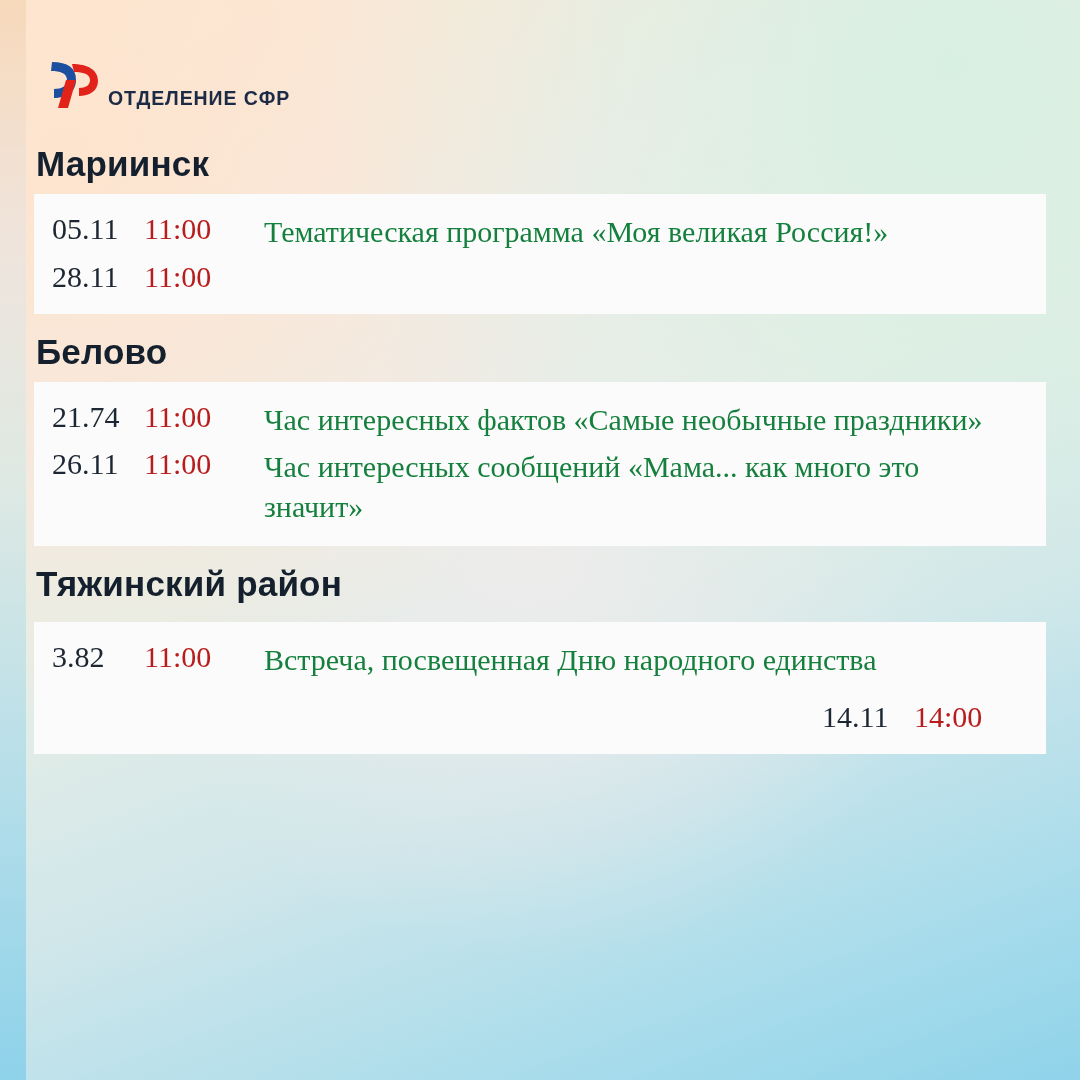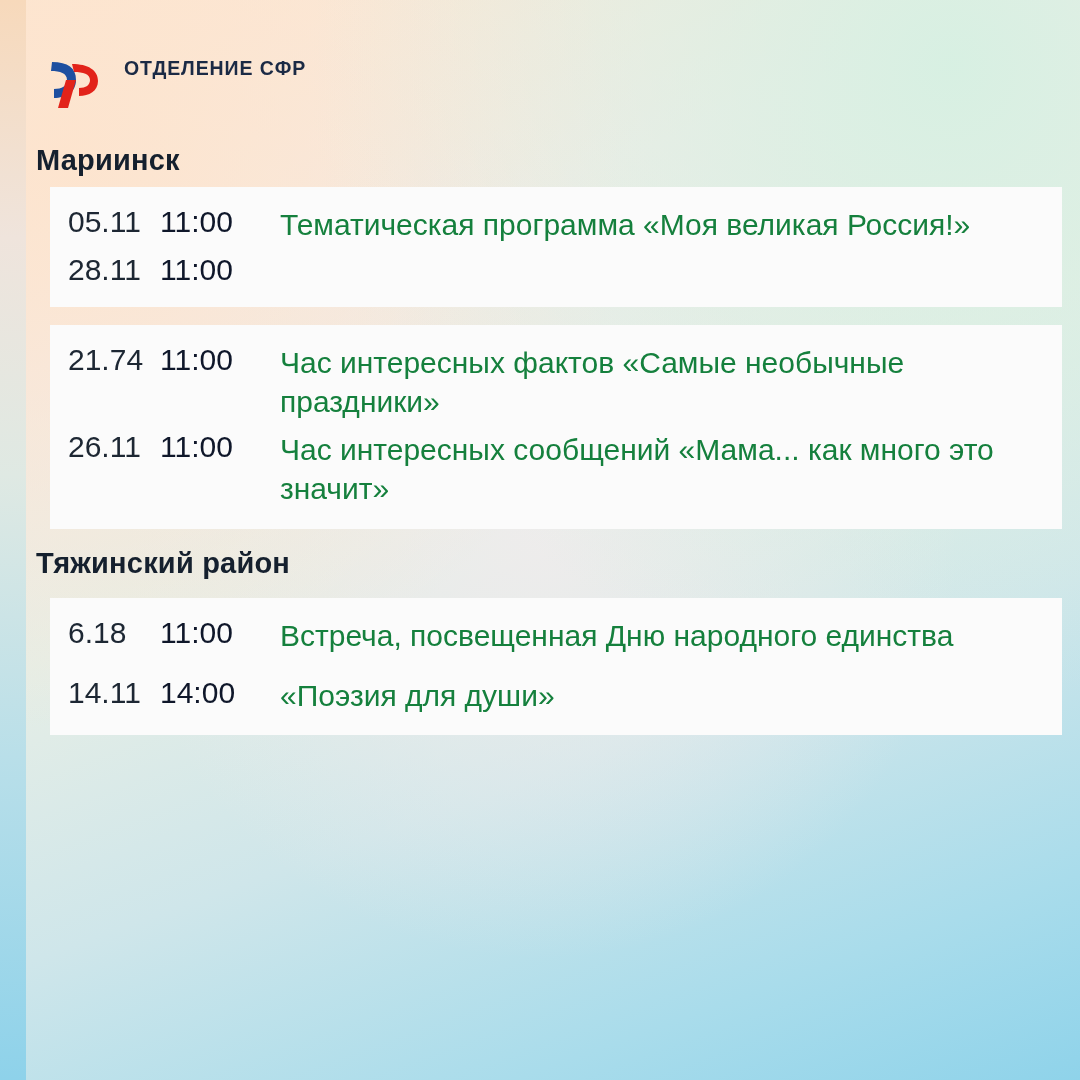--- a/index.html
+++ b/index.html
@@ -32,23 +32,23 @@
     background: linear-gradient(180deg, #f7d9bb 0%, #efe4dc 22%, #dfe9e3 44%, #b9dfe9 70%, #8ed2ea 100%);
   }
   .content {
     position: relative;
     padding: 0 34px 0 34px;
   }
 
   
   .header {
     display: flex;
-    align-items: flex-start;
+    align-items: flex-end;
     padding: 58px 0 0 12px;
-    gap: 16px;
+    gap: 0;
   }
   .logo-mark {
     width: 62px;
     height: 52px;
     position: relative;
     flex: 0 0 auto;
   }
   .logo-mark svg { display: block; }
   .logo-text {
     display: flex;
@@ -64,52 +64,53 @@
   }
   .logo-line2 {
     font-size: 19.5px;
     font-weight: bold;
     letter-spacing: 0.9px;
     color: #1b2a45;
   }
 
   
   .city-title {
-    font-size: 29px;
+    font-size: 35px;
     font-weight: bold;
     color: #15202e;
     margin: 0 0 10px 2px;
     letter-spacing: 0.2px;
   }
   .section { margin-bottom: 18px; }
   .section.first { margin-top: 34px; }
 
   .table {
     background: #fbfbfb;
     width: 1012px;
-    margin-left: 16px;
+    margin-left: 0;
     padding: 14px 12px 16px 0;
     box-sizing: border-box;
+    font-family: Liberation Serif, serif;
   }
   .row {
     display: flex;
     align-items: flex-start;
     padding: 4px 0 4px 0;
   }
   .row .date {
     flex: 0 0 110px;
     padding-left: 18px;
     font-size: 30px;
     color: #1d2733;
     box-sizing: border-box;
   }
   .row .time {
     flex: 0 0 120px;
     font-size: 30px;
-    color: #0f172a;
+    color: #b91c1c;
   }
   .row .title {
     flex: 1 1 auto;
     font-size: 30px;
     color: #15803d;
     line-height: 1.32;
     padding-right: 22px;
   }
   .row.spaced { padding-top: 16px; justify-content: flex-end; }
 </style>
@@ -144,46 +145,46 @@
               <div class="time">11:00</div>
               <div class="title">Тематическая программа «Моя великая Россия!»</div>
             </div>
             <div class="row">
               <div class="date">28.11</div>
               <div class="time">11:00</div>
             </div>
           </div>
         </div>
         <div class="section">
+          <div class="city-title">Белово</div>
           <div class="table">
             <div class="row">
               <div class="date">21.74</div>
               <div class="time">11:00</div>
               <div class="title">Час интересных фактов «Самые необычные праздники»</div>
             </div>
             <div class="row">
               <div class="date">26.11</div>
               <div class="time">11:00</div>
               <div class="title">Час интересных сообщений «Мама... как много это значит»</div>
             </div>
           </div>
         </div>
         <div class="section">
           <div class="city-title">Тяжинский район</div>
         </div>
         <div class="section">
           <div class="table">
             <div class="row">
-              <div class="date">6.18</div>
+              <div class="date">3.82</div>
               <div class="time">11:00</div>
               <div class="title">Встреча, посвещенная Дню народного единства</div>
             </div>
             <div class="row spaced">
               <div class="date">14.11</div>
               <div class="time">14:00</div>
-              <div class="title">«Поэзия для души»</div>
             </div>
           </div>
         </div>
       </div>
 
   </div>
 </div>
 
 </body></html>

